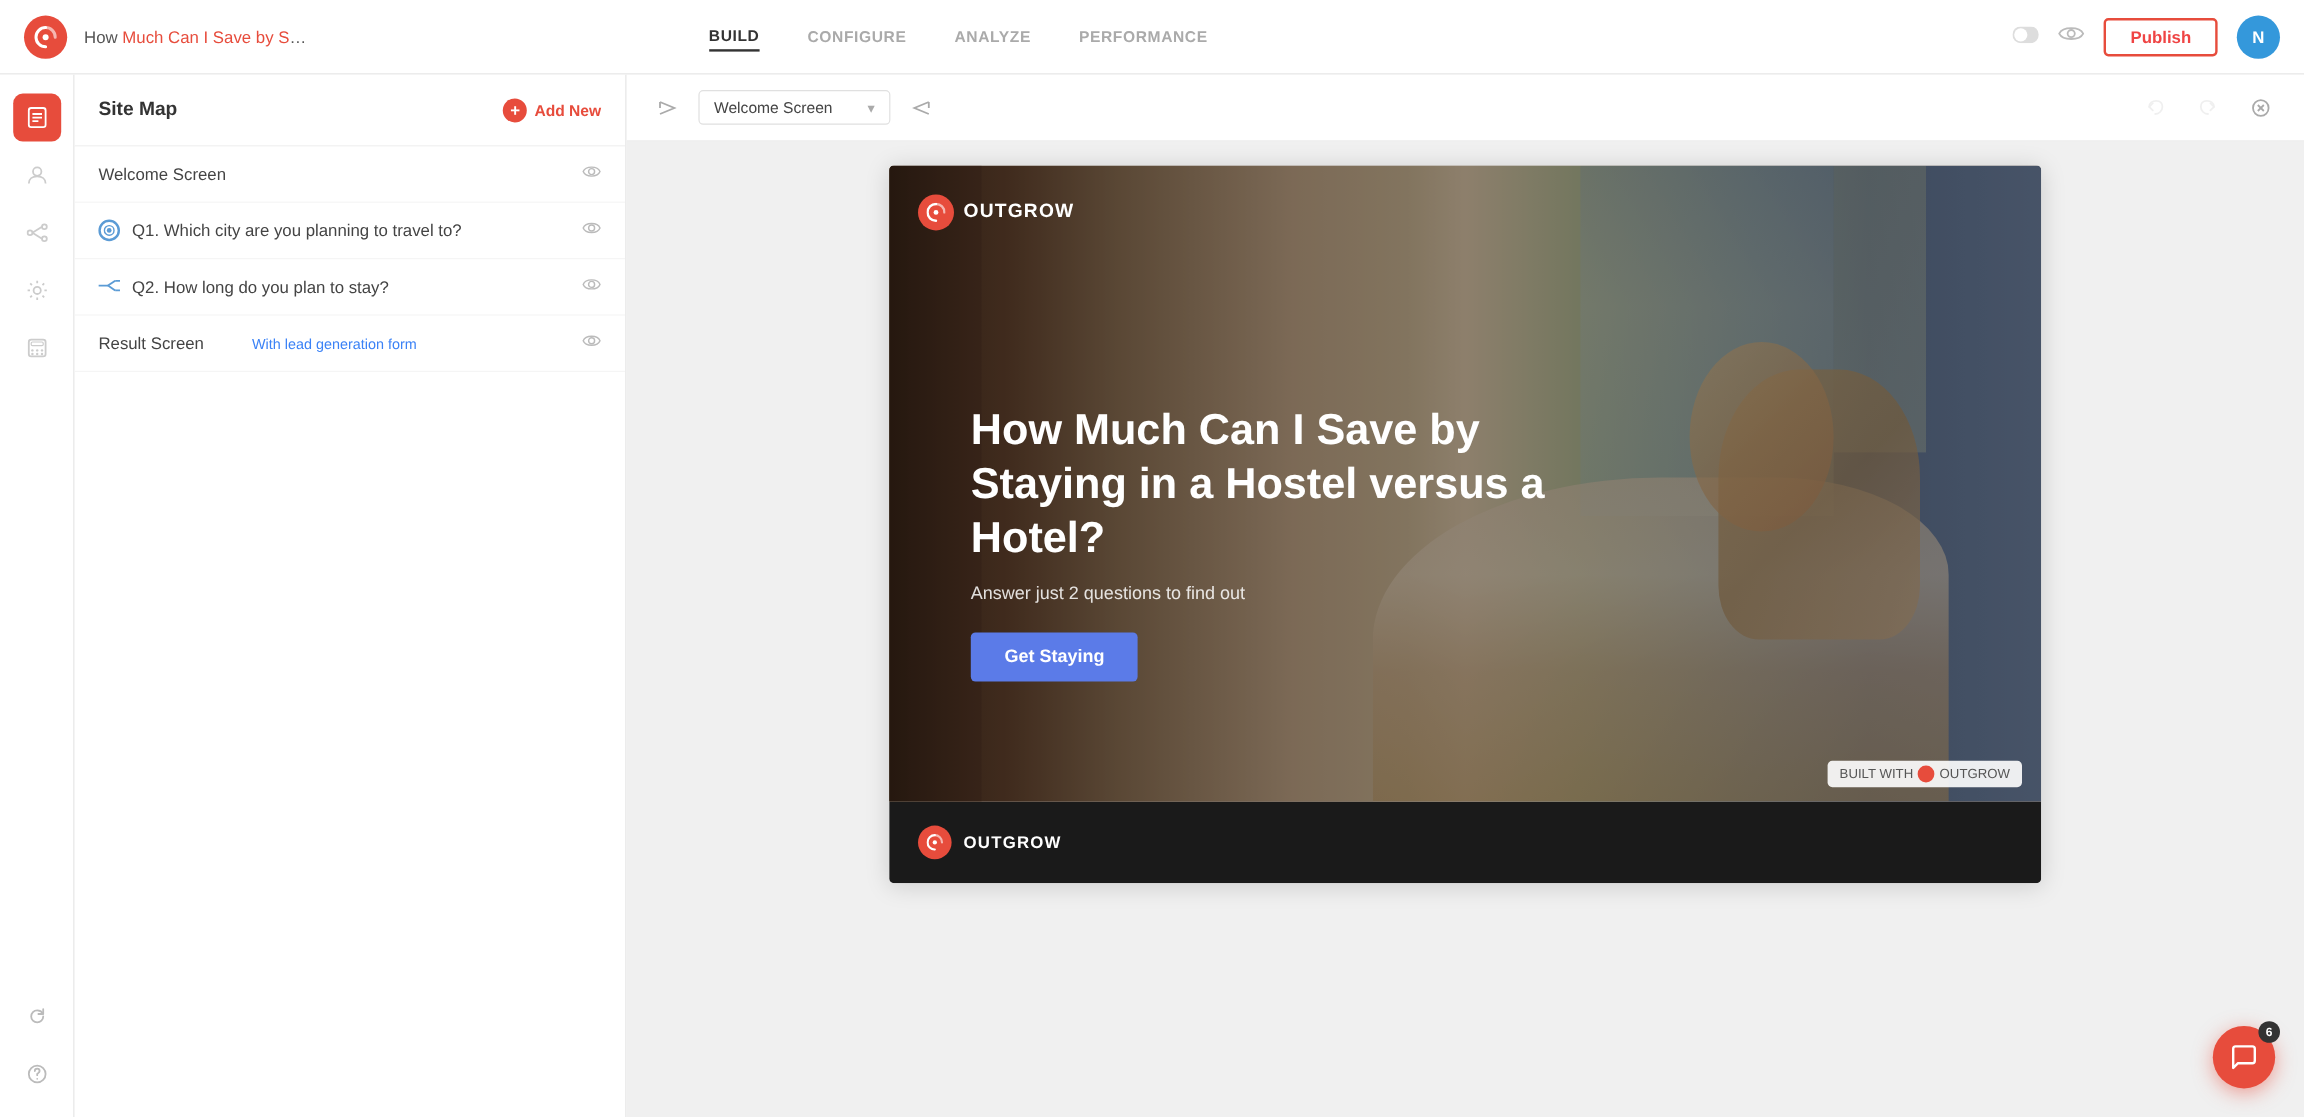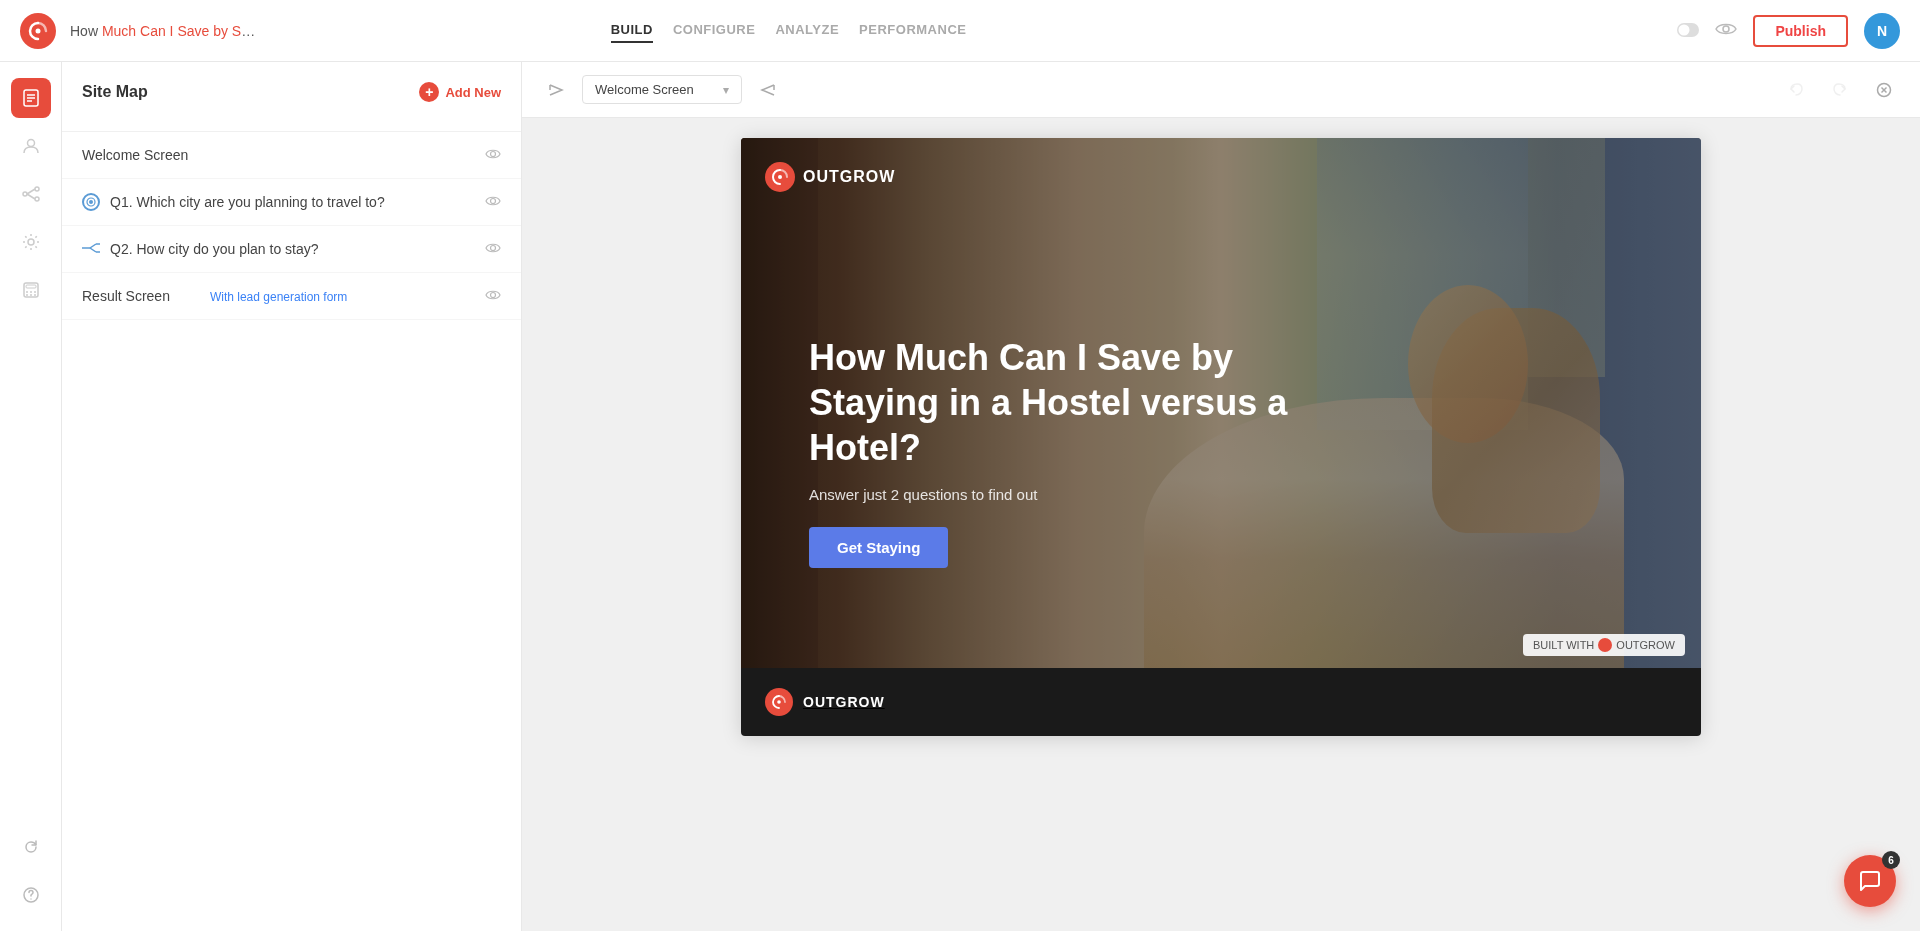--- a/index.html
+++ b/index.html
@@ -15,21 +15,21 @@
       width: 36px; height: 36px; background: #e74c3c; border-radius: 50%;
       display: flex; align-items: center; justify-content: center;
       color: #fff; font-size: 18px; font-weight: bold; flex-shrink: 0;
     }
     .app-title {
       margin-left: 14px; font-size: 14px; color: #555; flex-shrink: 0; max-width: 200px;
       white-space: nowrap; overflow: hidden; text-overflow: ellipsis;
     }
     .app-title span { color: #e74c3c; }
     .nav-tabs {
-      display: flex; margin: 0 auto; gap: 20px;
+      display: flex; align-items: center; margin: 0 auto; gap: 40px;
     }
     .nav-tab {
       font-size: 13px; font-weight: 600; color: #aaa; cursor: pointer;
       letter-spacing: 0.5px; padding: 4px 0; text-transform: uppercase;
     }
     .nav-tab.active { color: #333; border-bottom: 2px solid #333; }
     .nav-actions {
       display: flex; align-items: center; gap: 16px; margin-left: auto;
     }
     .toggle-icon { font-size: 20px; color: #bbb; cursor: pointer; }
@@ -63,21 +63,21 @@
     }
 
     
     .sitemap-panel {
       position: fixed; top: 62px; left: 62px; width: 460px; bottom: 0;
       background: #fff; border-right: 1px solid #e8e8e8; overflow-y: auto;
       z-index: 80;
     }
     .sitemap-header {
       display: flex; align-items: center; justify-content: space-between;
-      padding: 20px 20px 29px; border-bottom: 1px solid #f0f0f0;
+      padding: 20px 20px 19px; border-bottom: 1px solid #f0f0f0;
     }
     .sitemap-title { font-size: 16px; font-weight: 600; color: #333; }
     .add-new-btn {
       display: flex; align-items: center; gap: 6px;
       color: #e74c3c; font-size: 13px; font-weight: 600; cursor: pointer;
     }
     .add-new-icon {
       width: 20px; height: 20px; background: #e74c3c; border-radius: 50%;
       color: #fff; display: flex; align-items: center; justify-content: center;
       font-size: 14px; font-weight: bold;
@@ -131,21 +131,20 @@
 
     
     .preview-canvas {
       padding: 20px; display: flex; flex-direction: column; align-items: center;
     }
     .preview-card {
       width: 100%; max-width: 960px;
       border-radius: 4px; overflow: hidden;
       box-shadow: 0 2px 20px rgba(0,0,0,0.15);
       position: relative;
-      text-decoration: underline;
     }
     .preview-hero {
       position: relative; height: 530px; overflow: hidden;
       background: #5a4a3a;
     }
     .hero-overlay {
       position: absolute; inset: 0;
       background: rgba(30,20,15,0.45);
     }
     .hero-logo {
@@ -362,21 +361,21 @@
     <div class="sitemap-item-left">
       <div class="branch-icon">
         <svg width="18" height="12" viewBox="0 0 18 12" fill="none">
           <line x1="0" y1="6" x2="8" y2="6" stroke="#5b9bd5" stroke-width="1.5"></line>
           <line x1="8" y1="6" x2="14" y2="2" stroke="#5b9bd5" stroke-width="1.5"></line>
           <line x1="8" y1="6" x2="14" y2="10" stroke="#5b9bd5" stroke-width="1.5"></line>
           <line x1="14" y1="2" x2="18" y2="2" stroke="#5b9bd5" stroke-width="1.5"></line>
           <line x1="14" y1="10" x2="18" y2="10" stroke="#5b9bd5" stroke-width="1.5"></line>
         </svg>
       </div>
-      <span class="sitemap-item-label">Q2. How city do you plan to stay?</span>
+      <span class="sitemap-item-label">Q2. How long do you plan to stay?</span>
     </div>
     <span class="eye-icon">
       <svg width="16" height="12" viewBox="0 0 16 12" fill="none">
         <path d="M1 6 C3 1 13 1 15 6 C13 11 3 11 1 6Z" stroke="#bbb" stroke-width="1.2" fill="none"></path>
         <circle cx="8" cy="6" r="2.5" stroke="#bbb" stroke-width="1.2" fill="none"></circle>
       </svg>
     </span>
   </div>
 
   <div class="sitemap-item">

